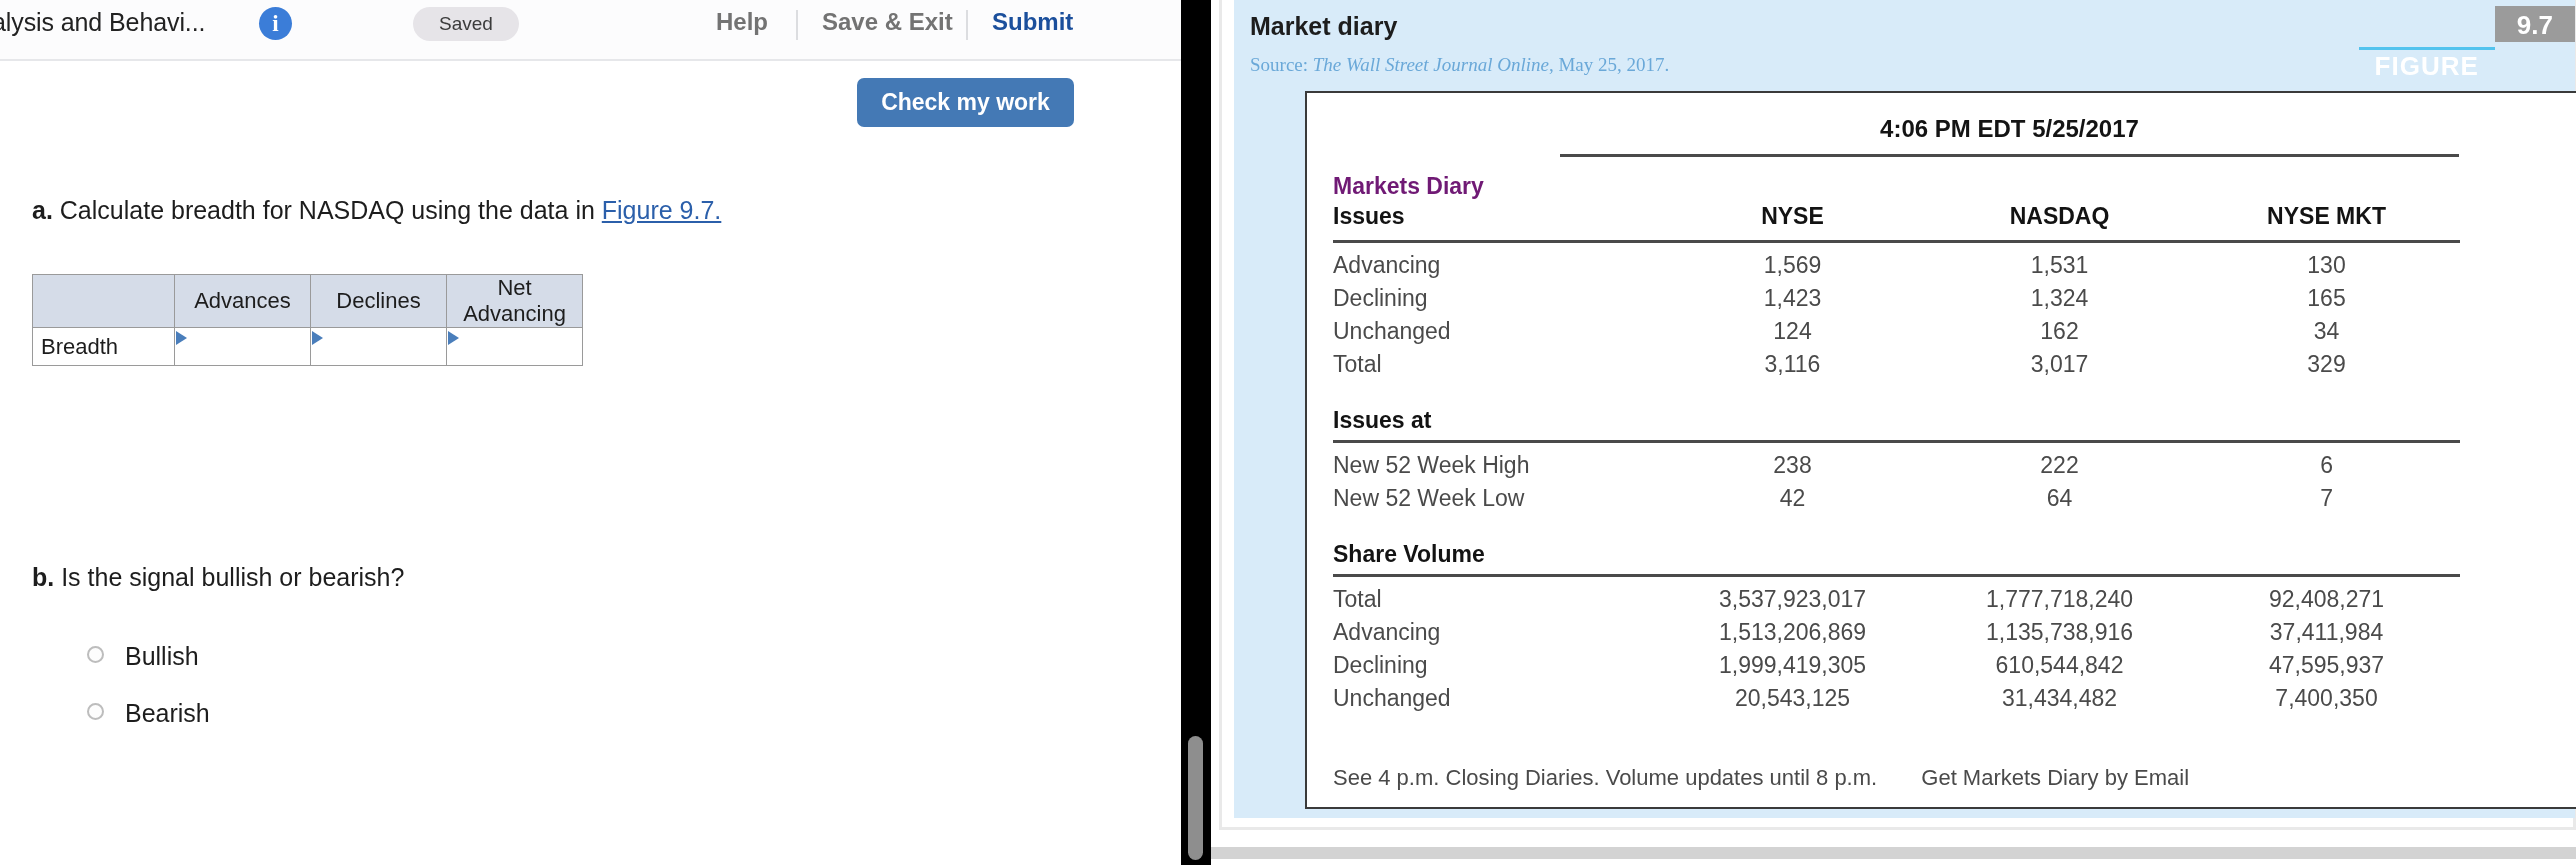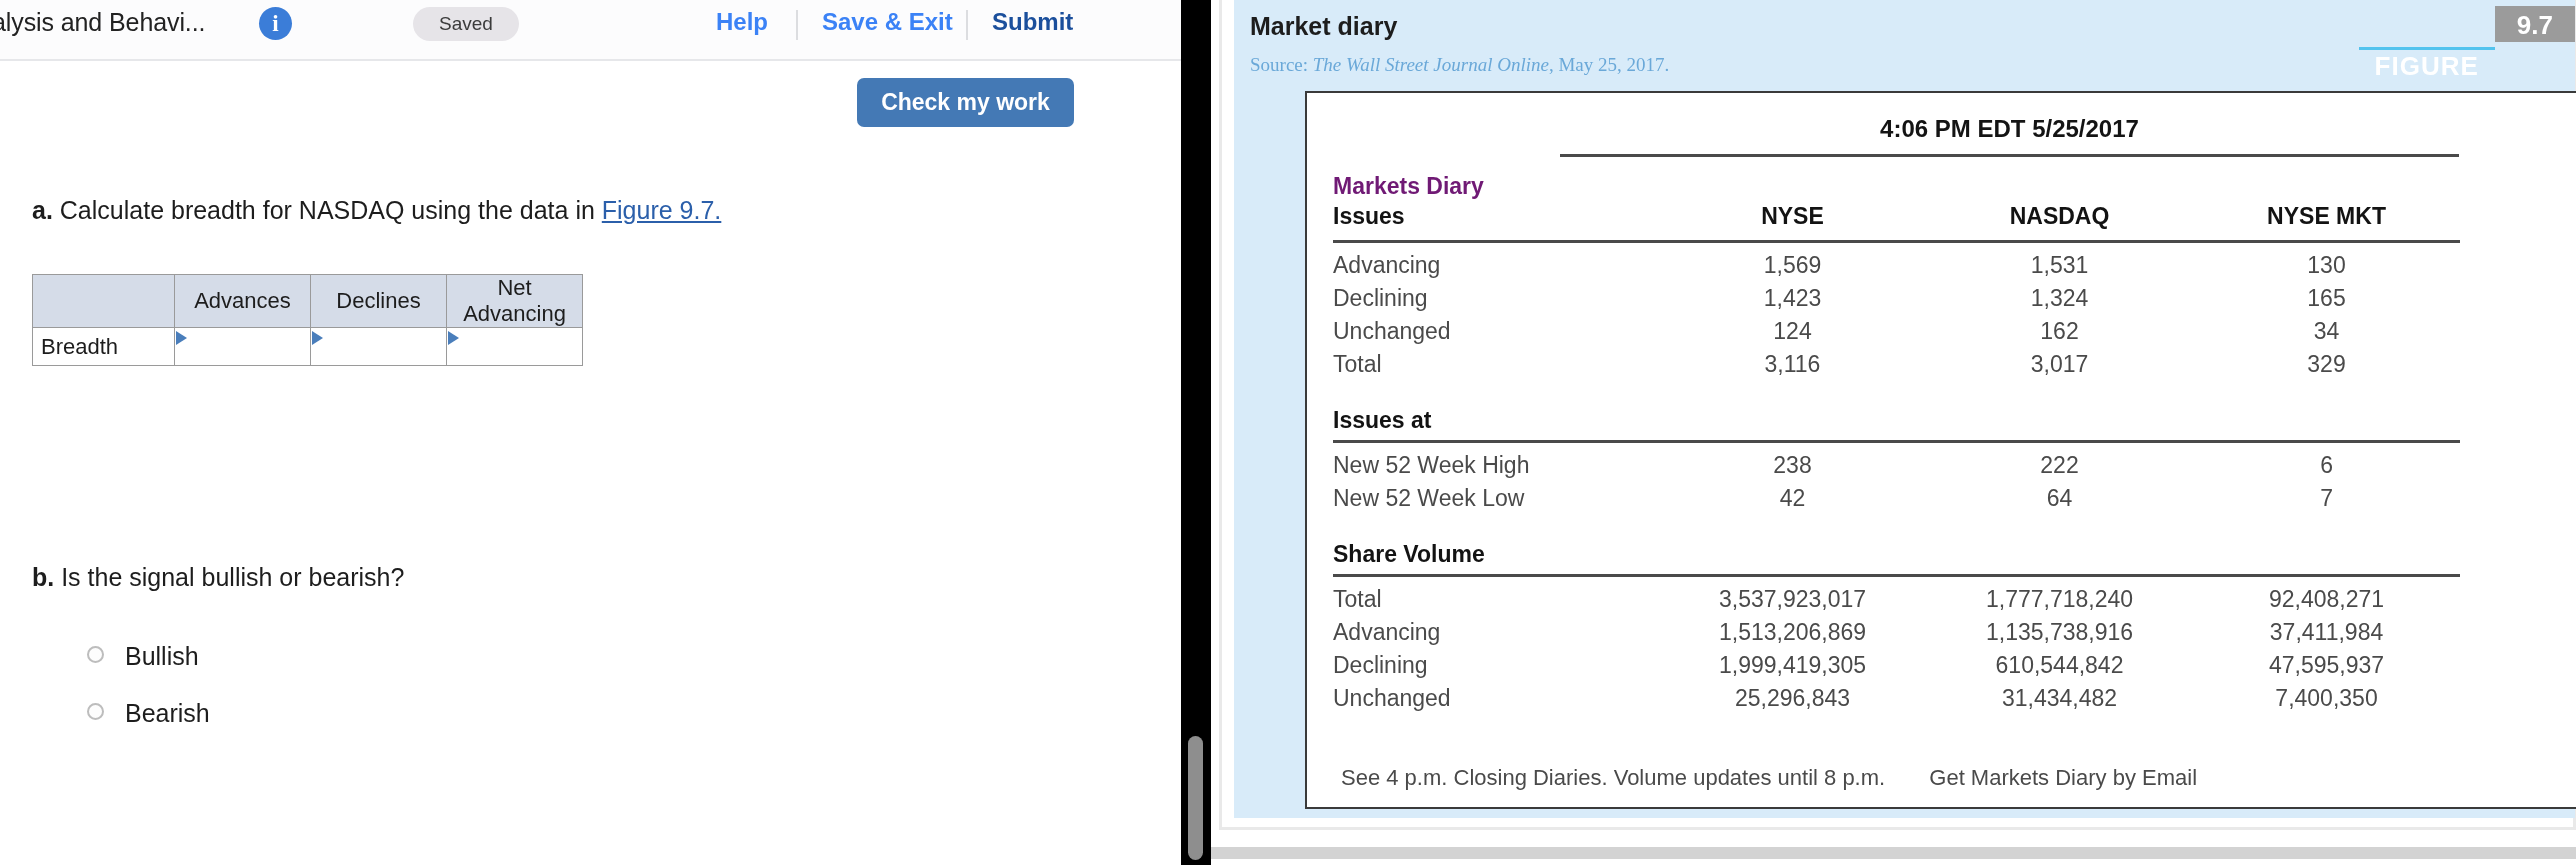--- a/index.html
+++ b/index.html
@@ -70,21 +70,21 @@
     font-size: 19px;
     color: #3b3b3b;
     white-space: nowrap;
   }
 
   .tool-link {
     position: absolute;
     top: 8px;
     font-size: 24px;
     font-weight: bold;
-    color: #3b82f6;
+    color: #737373;
     white-space: nowrap;
     cursor: pointer;
   }
   .tool-link.divider::before {
     content: "";
     position: absolute;
     left: -26px; top: 2px;
     width: 2px; height: 30px;
     background: #dcdde0;
   }
@@ -345,21 +345,20 @@
     padding-bottom: 0;
   }
 
   #diary-footnote {
     position: absolute;
     left: 26px; bottom: 16px;
     width: 1126px;
     font-size: 22px;
     color: #4a4a4a;
     white-space: nowrap;
-    margin-left: 8px;
   }
   #diary-footnote .note  { display: inline-block; }
   #diary-footnote .email { display: inline-block; margin-left: 38px; }
 
   #bottom-bar {
     position: absolute;
     left: 1211px; top: 847px;
     width: 1365px; height: 12px;
     background: #d3d3d3;
   }
@@ -565,21 +564,21 @@
                 <td class="val">37,411,984</td>
               </tr>
               <tr>
                 <td class="label">Declining</td>
                 <td class="val">1,999,419,305</td>
                 <td class="val">610,544,842</td>
                 <td class="val">47,595,937</td>
               </tr>
               <tr>
                 <td class="label">Unchanged</td>
-                <td class="val">25,296,843</td>
+                <td class="val">20,543,125</td>
                 <td class="val">31,434,482</td>
                 <td class="val">7,400,350</td>
               </tr>
             </tbody>
           </table>
 
           <div id="diary-footnote">
             <span class="note">See 4 p.m. Closing Diaries. Volume updates until 8 p.m.</span>
             <span class="email">Get Markets Diary by Email</span>
           </div>

